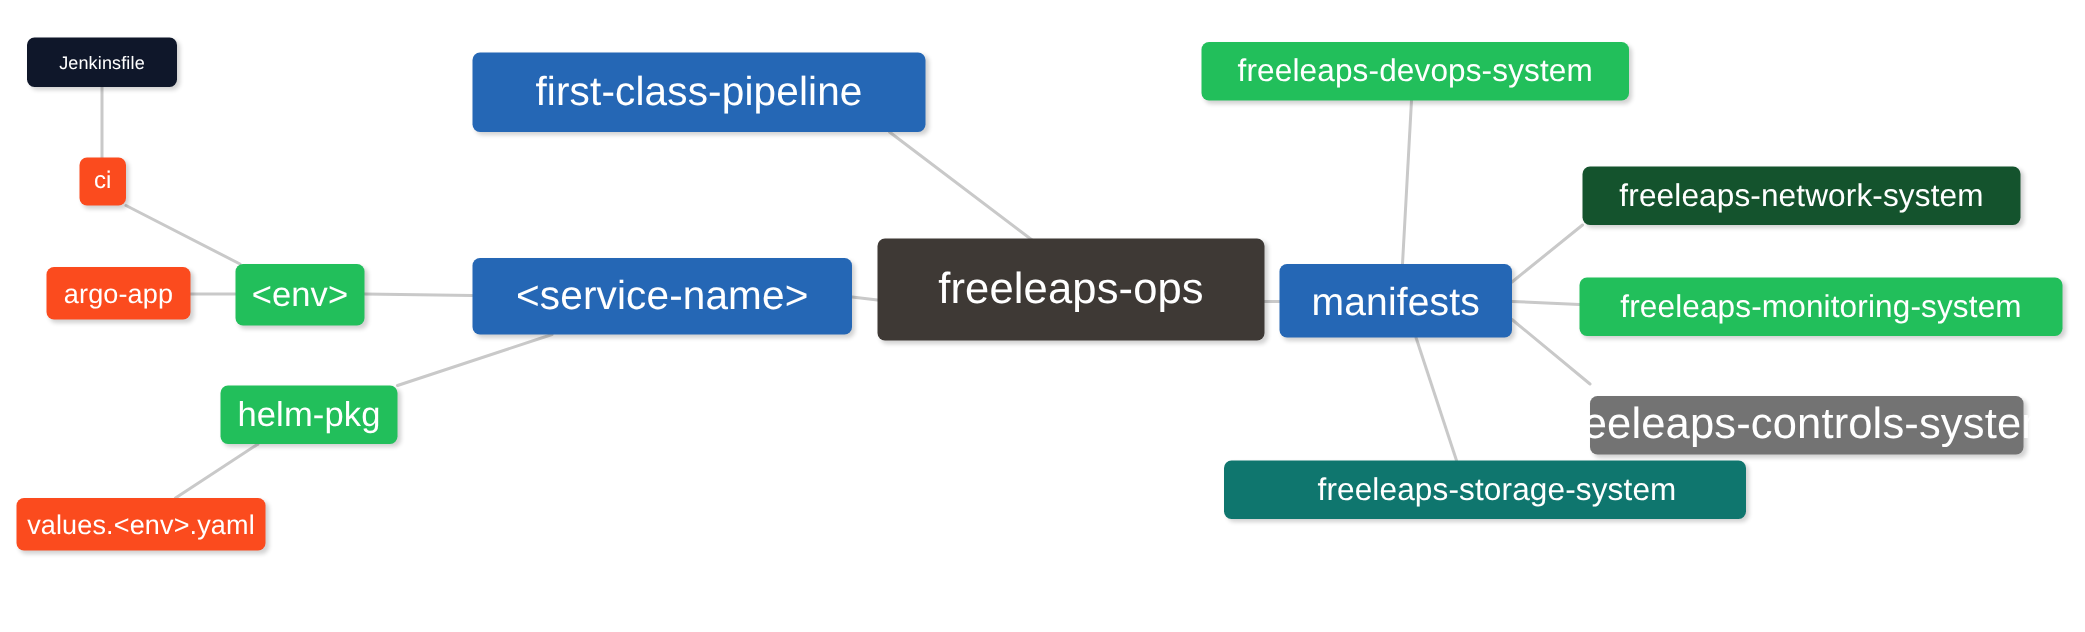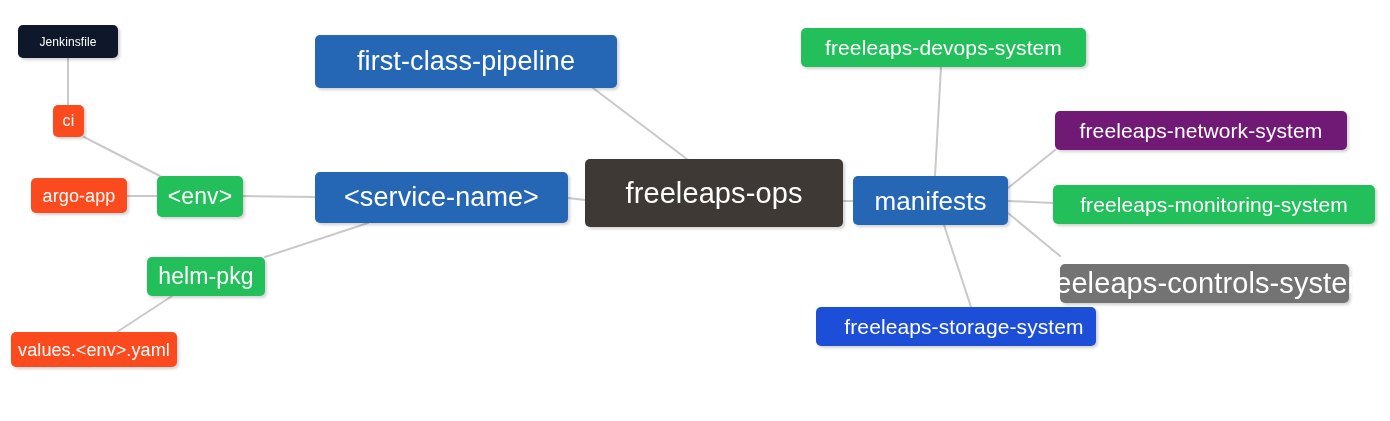--- a/index.html
+++ b/index.html
@@ -91,26 +91,26 @@
       </div>
       <div class="node" style="left: 31px; top: 178px; width: 96px; height: 35px; background: rgb(251, 75, 30); color: rgb(255, 255, 255); font-size: 18px;">
         <span class="node-label">argo-app</span>
       </div>
       <div class="node" style="left: 11px; top: 332px; width: 166px; height: 35px; background: rgb(251, 75, 30); color: rgb(255, 255, 255); font-size: 18px;">
         <span class="node-label">values.&lt;env&gt;.yaml</span>
       </div>
       <div class="node" style="left: 801px; top: 28px; width: 285px; height: 39px; background: rgb(34, 191, 91); color: rgb(255, 255, 255); font-size: 21px;">
         <span class="node-label">freeleaps-devops-system</span>
       </div>
-      <div class="node" style="left: 1055px; top: 111px; width: 292px; height: 39px; background: #701a75; color: rgb(255, 255, 255); font-size: 21px;">
+      <div class="node" style="left: 1055px; top: 111px; width: 292px; height: 39px; background: #14532d; color: rgb(255, 255, 255); font-size: 21px;">
         <span class="node-label">freeleaps-network-system</span>
       </div>
       <div class="node" style="left: 1053px; top: 185px; width: 322px; height: 39px; background: rgb(34, 191, 91); color: rgb(255, 255, 255); font-size: 21px;">
         <span class="node-label">freeleaps-monitoring-system</span>
       </div>
       <div class="node" style="left: 1060px; top: 264px; width: 289px; height: 39px; background: #737373; color: rgb(255, 255, 255); font-size: 29px;">
         <span class="node-label">freeleaps-controls-system</span>
       </div>
-      <div class="node" style="left: 816px; top: 307px; width: 280px; height: 39px; background: #1d4ed8; color: rgb(255, 255, 255); font-size: 21px; padding-left: 16px;">
+      <div class="node" style="left: 816px; top: 307px; width: 348px; height: 39px; background: #0f766e; color: rgb(255, 255, 255); font-size: 21px; padding-left: 16px;">
         <span class="node-label">freeleaps-storage-system</span>
       </div>
     </div>
 </div>
 
 </body></html>

